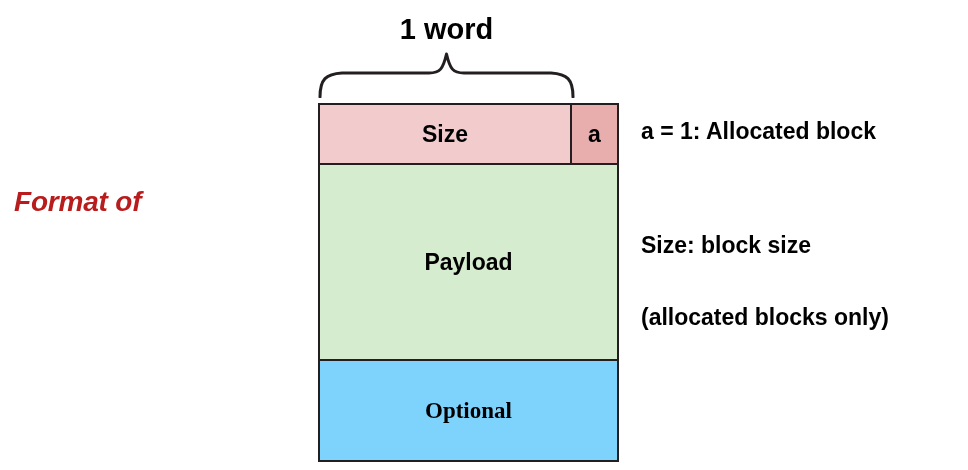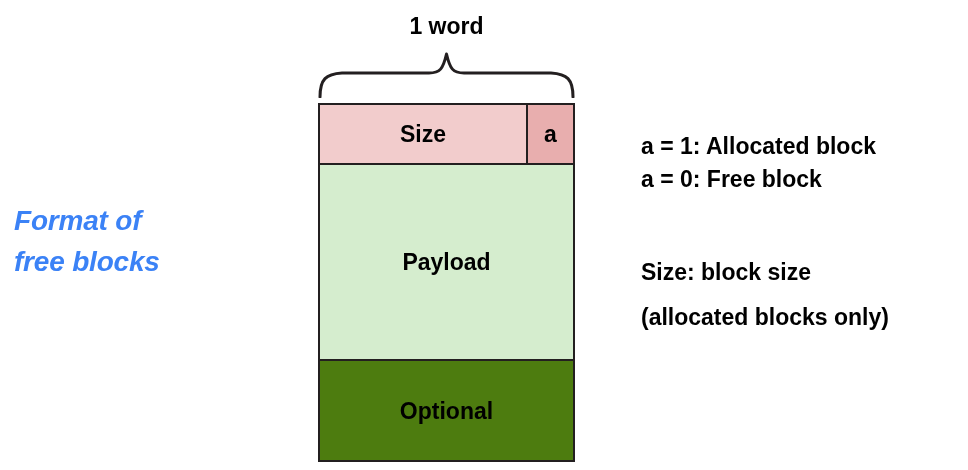--- a/index.html
+++ b/index.html
@@ -19,54 +19,53 @@
   
   #left-caption {
     position: absolute;
     left: 14px;
     top: 181px;
     width: 270px;
     font-size: 28px;
     font-weight: bold;
     font-style: italic;
     line-height: 41px;
-    color: #3b82f6;
+    color: #b91c1c;
     letter-spacing: -0.2px;
-    margin-top: 19px;
   }
   #left-caption div { white-space: nowrap; }
 
   
   #word-label {
     position: absolute;
     left: 318px;
     top: 13px;
     width: 257px;
     text-align: center;
-    font-size: 23px;
+    font-size: 29px;
     font-weight: bold;
     color: #000000;
   }
 
   
   #brace-wrap {
     position: absolute;
     left: 316px;
     top: 52px;
     width: 261px;
     height: 46px;
   }
   #brace-wrap svg { display: block; }
 
   
   #block-diagram {
     position: absolute;
     left: 318px;
     top: 103px;
-    width: 257px;
+    width: 301px;
     height: 359px;
     box-sizing: border-box;
     border: 2px solid #231f20;
     display: flex;
     flex-direction: column;
   }
 
   .row-header {
     display: flex;
     height: 58px;
@@ -103,52 +102,52 @@
     align-items: center;
     justify-content: center;
   }
   .row-payload span {
     font-size: 23px;
     font-weight: bold;
   }
 
   .row-padding {
     flex: 1 1 auto;
-    background: #4d7c0f;
+    background: #7dd3fc;
     display: flex;
     flex-direction: column;
     align-items: center;
     justify-content: center;
+    font-family: Liberation Serif, serif;
   }
   .row-padding span {
     font-size: 23px;
     font-weight: bold;
     line-height: 32px;
     display: block;
   }
 
   
   .note {
     position: absolute;
     font-size: 23px;
     font-weight: bold;
     line-height: 33px;
     color: #000000;
     white-space: nowrap;
   }
-  #note-flags   { left: 641px; top: 130px; }
-  #note-size    { left: 641px; top: 229px; margin-top: 27px; }
+  #note-flags   { left: 641px; top: 115px; }
+  #note-size    { left: 641px; top: 229px; }
   #note-payload { left: 641px; top: 301px; }
 </style>
 </head>
 <body>
 
 <div id="left-caption">
   <div>Format of</div>
-  <div>free blocks</div>
 </div>
 
 <div id="word-label">1 word</div>
 
 <div id="brace-wrap">
   <svg width="261" height="46" viewBox="0 0 261 46" xmlns="http://www.w3.org/2000/svg">
     <path d="M4 45
              C 4 27, 10 22, 26 21
              L 113 21
              C 124 21, 127 17, 130.5 2
@@ -174,21 +173,20 @@
   </div>
 
   <div class="row-padding">
     <span>Optional</span>
   </div>
 
 </div>
 
 <div class="note" id="note-flags">
   <div>a = 1: Allocated block</div>
-  <div>a = 0: Free block</div>
 </div>
 
 <div class="note" id="note-size">
   <div>Size: block size</div>
 </div>
 
 <div class="note" id="note-payload">
   <div>(allocated blocks only)</div>
 </div>
 

